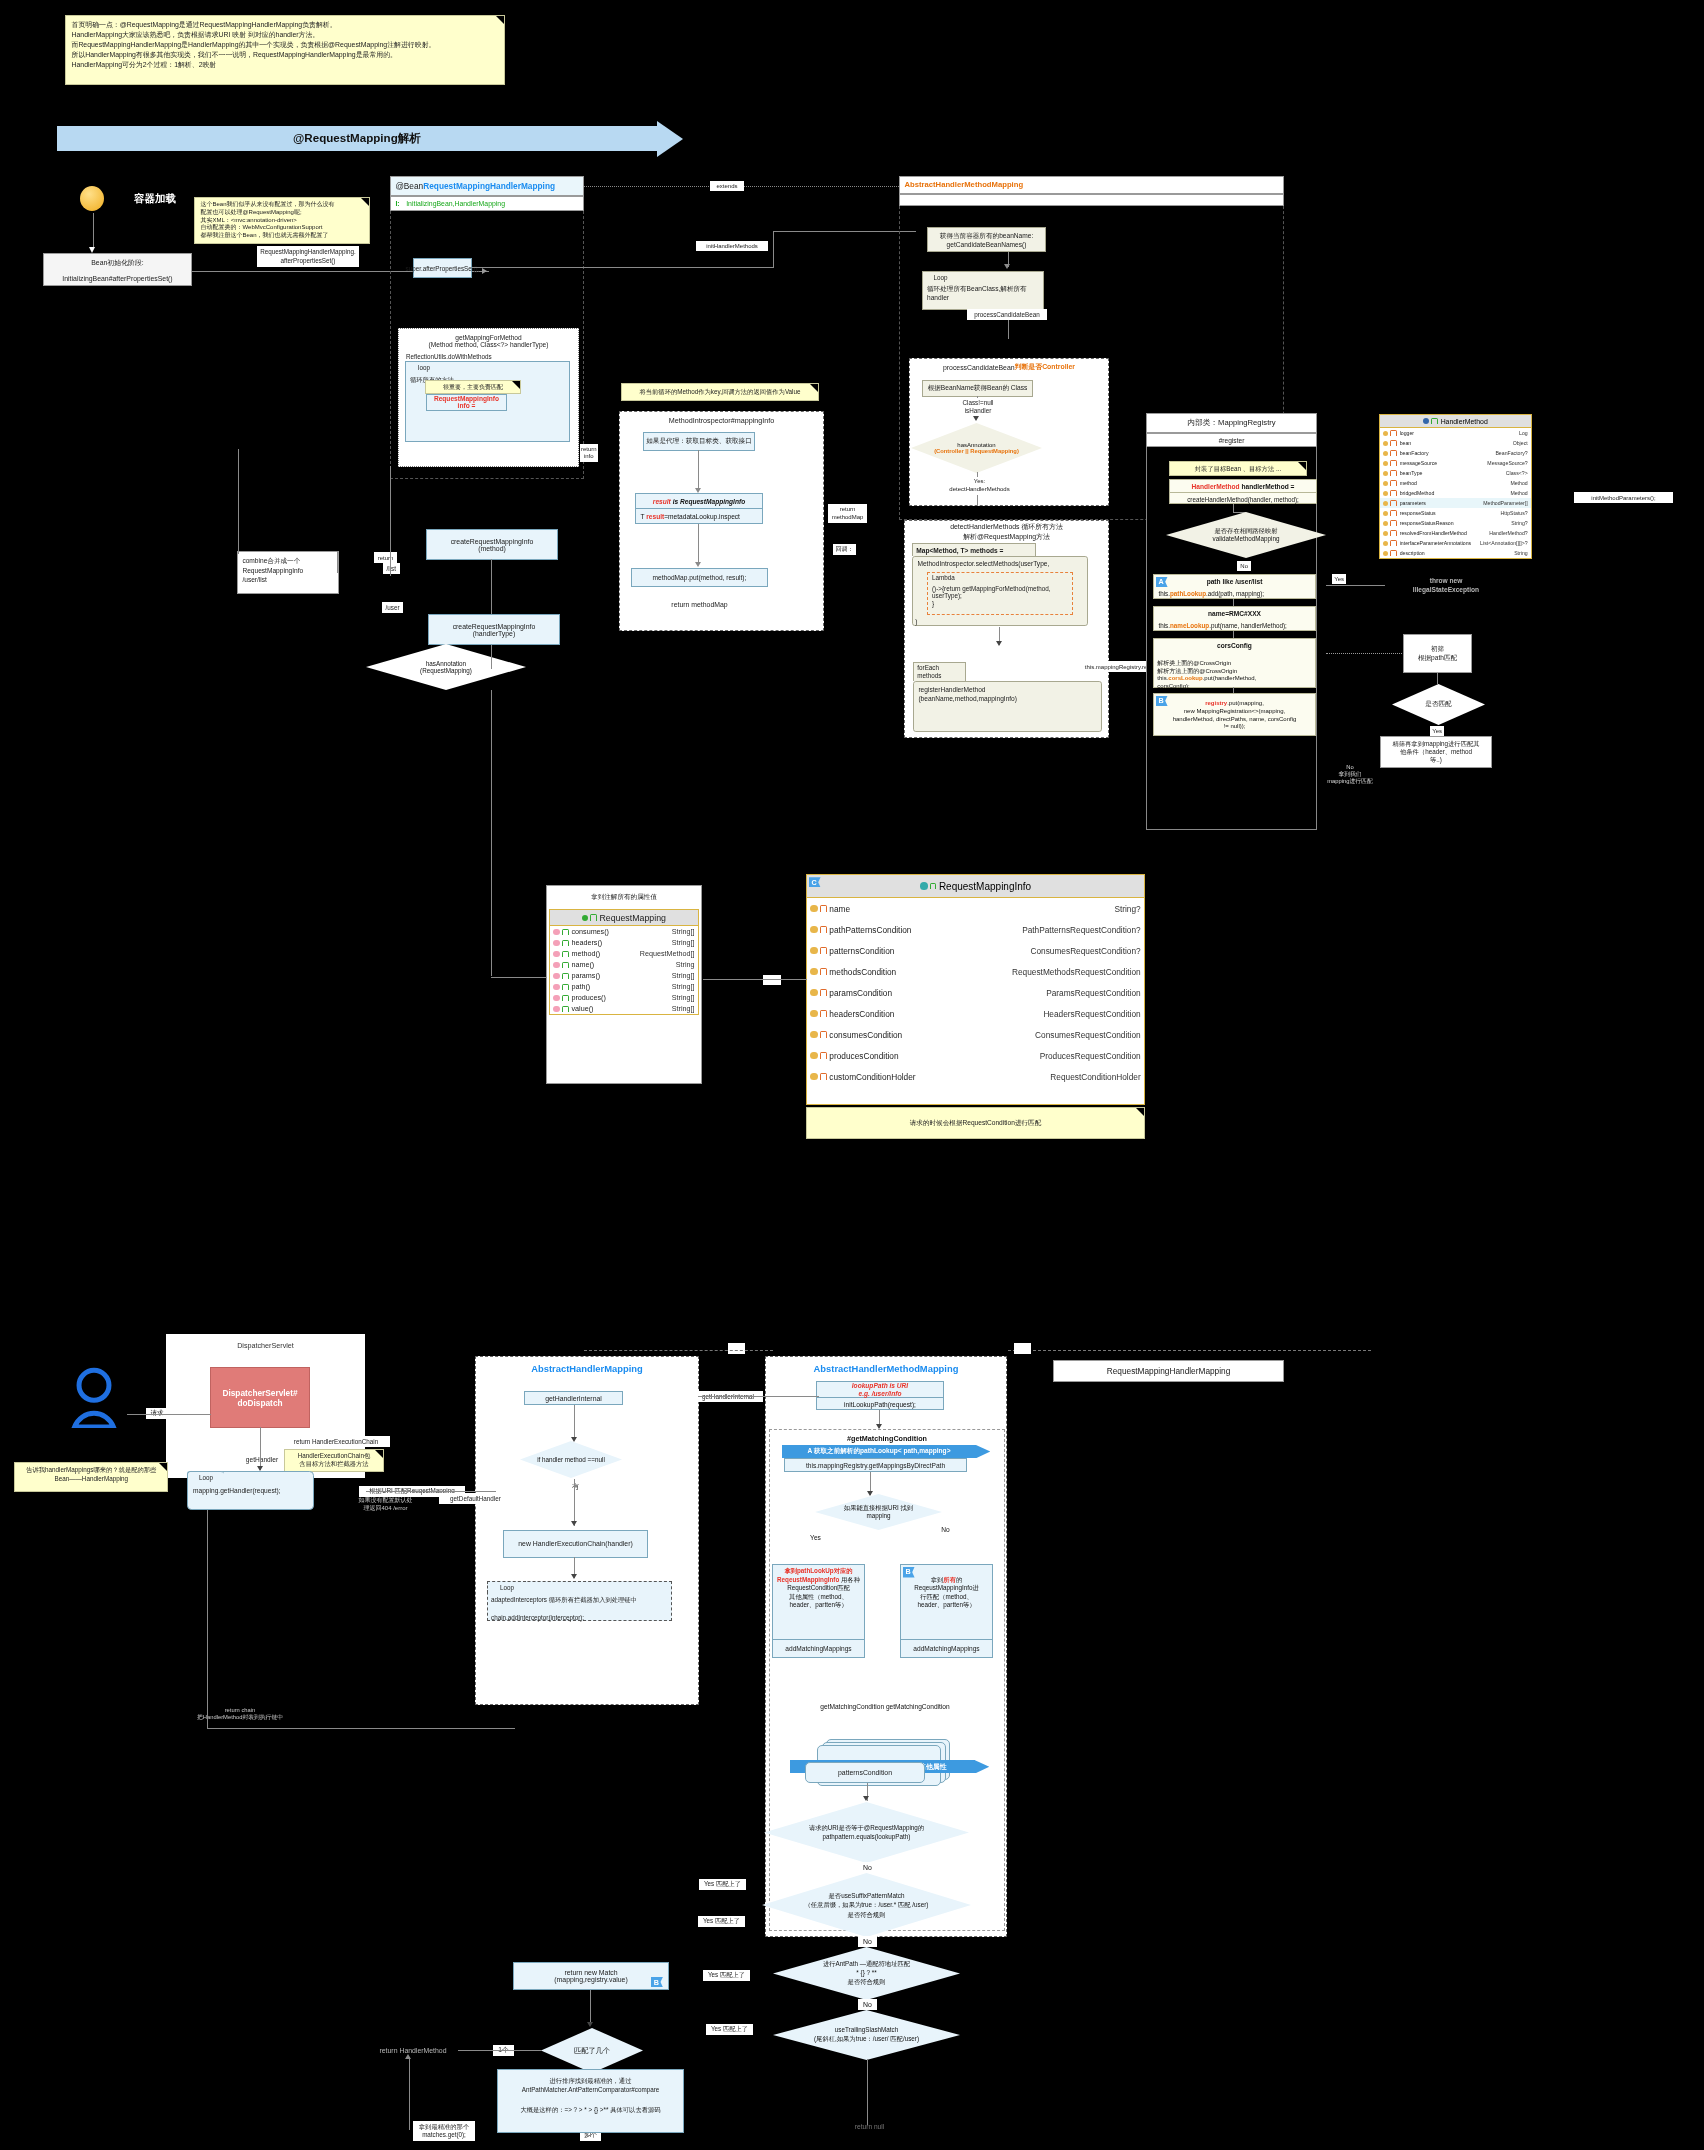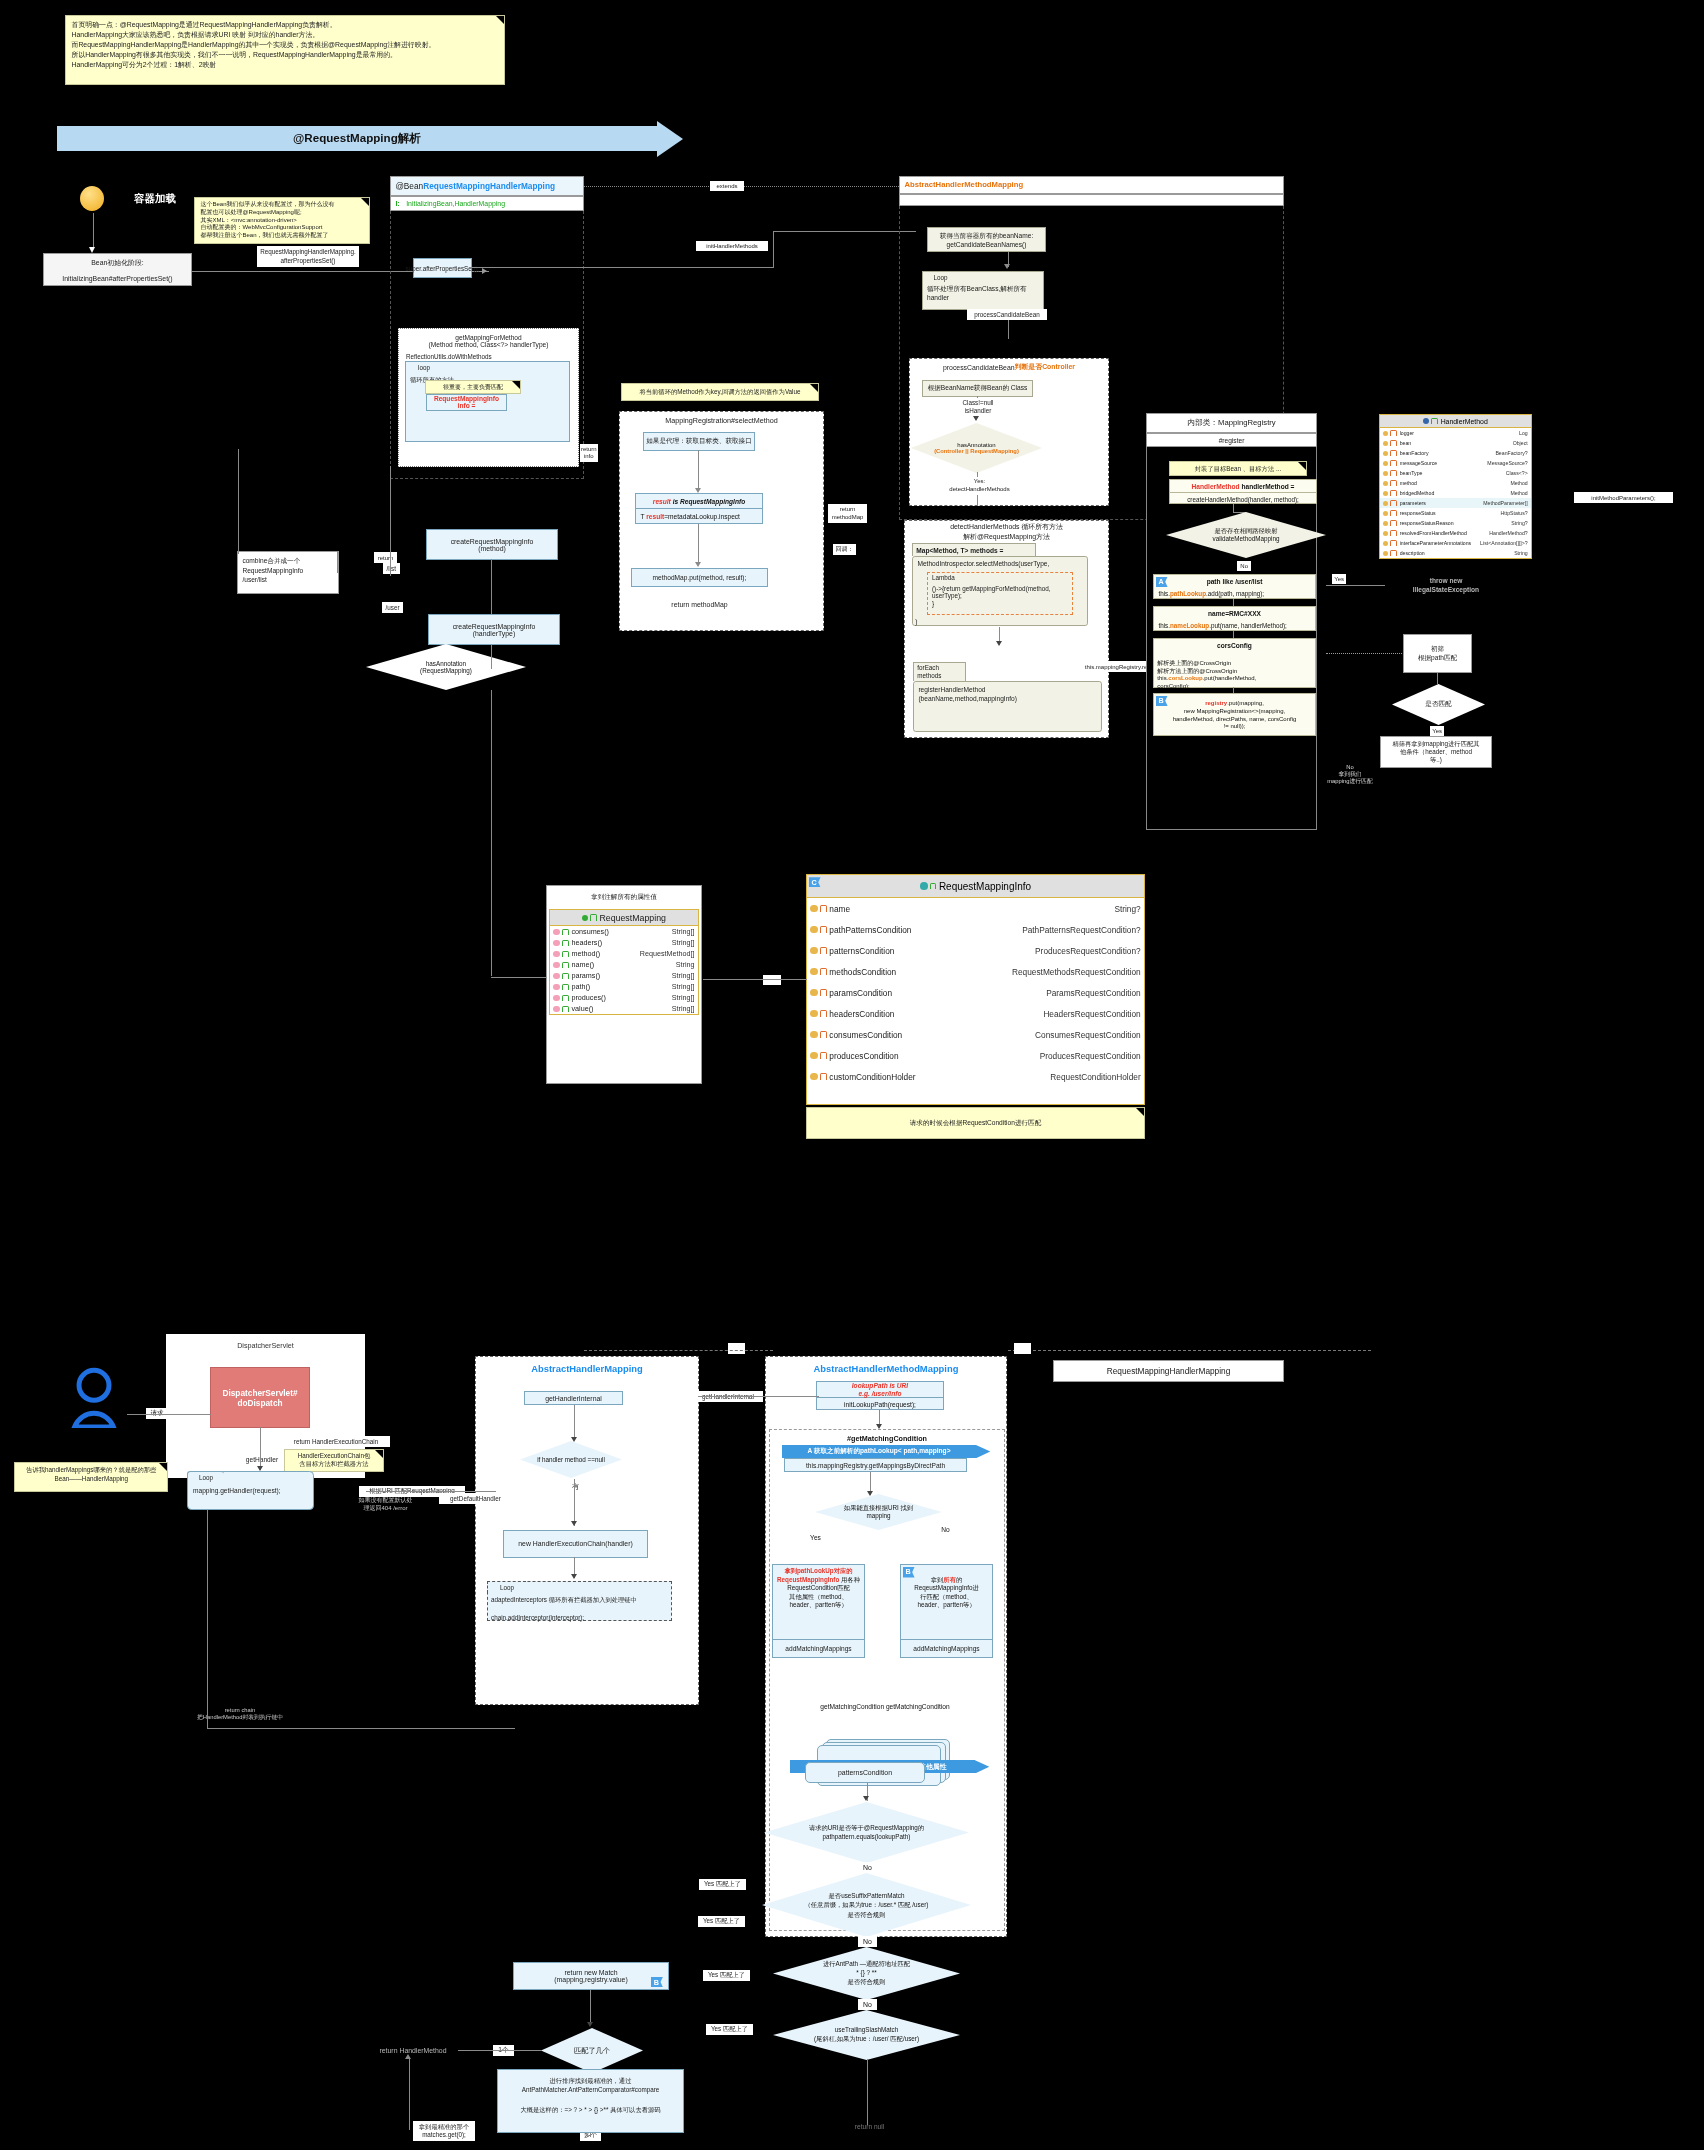--- a/index.html
+++ b/index.html
@@ -137,21 +137,21 @@
   <div class="abs lblw ctr" style="left:374px;top:552px;width:23px;height:11px;font-size:6px;">return</div>
 
   <div class="ln" style="left:337px;top:551px;width:1.1px;height:22px;"></div>
   <div class="ln" style="left:491px;top:559px;width:1.1px;height:55px;"></div>
   <div class="ln" style="left:491px;top:645px;width:1.1px;height:24px;"></div>
   <div class="ln" style="left:390px;top:466px;width:1.1px;height:110px;"></div>
   <div class="ln" style="left:238px;top:449px;width:1.1px;height:105px;"></div>
 
   <div class="abs note ctr" style="left:621px;top:383px;width:198px;height:17.6px;font-size:6.3px;padding:0 5.5px;">将当前循环的Method作为key,回调方法的返回值作为Value</div>
   <div class="abs dash-w" style="left:619px;top:411px;width:205px;height:220px;"></div>
-  <div class="abs ctr" style="left:619px;top:414px;width:205px;height:13.2px;font-size:7.2px;color:#222;">MappingRegistration#selectMethod</div>
+  <div class="abs ctr" style="left:619px;top:414px;width:205px;height:13.2px;font-size:7.2px;color:#222;">MethodIntrospector#mappingInfo</div>
   <div class="abs bbox ctr" style="left:643px;top:432px;width:112px;height:19px;font-size:6.6px;">如果是代理：获取目标类、获取接口</div>
   <div class="abs bbox" style="left:635px;top:493px;width:128px;height:31px;">
     <div class="ctr" style="height:14.3px;border-bottom:0.6px solid #7aa7bd;font-style:italic;font-weight:bold;font-size:6.6px;">
       <span class="red" style="font-style:italic;">result</span>
         <span style="color:#111;">&nbsp;is RequestMappingInfo</span>
     </div>
     <div style="height:15.4px;display:flex;align-items:center;padding-left:4.4px;font-size:6.6px;color:#111;">
       <span>T&nbsp;</span>
         <span class="red">result</span>
         <span>=metadataLookup.inspect</span>
@@ -486,21 +486,21 @@
         <div class="crow" style="height: 21px; font-size: 8.3px;">
           <span class="dotico" style="background: rgb(232, 182, 74); width: 7.7px; height: 7.7px;"></span>
           <span class="lockico" style="border-top-color: rgb(224, 106, 42); border-right-color: rgb(224, 106, 42); border-bottom: none; border-left-color: rgb(224, 106, 42);"></span>
           <span class="nm">pathPatternsCondition</span>
           <span class="ty">PathPatternsRequestCondition?</span>
         </div>
         <div class="crow" style="height: 21px; font-size: 8.3px;">
           <span class="dotico" style="background: rgb(232, 182, 74); width: 7.7px; height: 7.7px;"></span>
           <span class="lockico" style="border-top-color: rgb(224, 106, 42); border-right-color: rgb(224, 106, 42); border-bottom: none; border-left-color: rgb(224, 106, 42);"></span>
           <span class="nm">patternsCondition</span>
-          <span class="ty">ProducesRequestCondition?</span>
+          <span class="ty">ConsumesRequestCondition?</span>
         </div>
         <div class="crow" style="height: 21px; font-size: 8.3px;">
           <span class="dotico" style="background: rgb(232, 182, 74); width: 7.7px; height: 7.7px;"></span>
           <span class="lockico" style="border-top-color: rgb(224, 106, 42); border-right-color: rgb(224, 106, 42); border-bottom: none; border-left-color: rgb(224, 106, 42);"></span>
           <span class="nm">methodsCondition</span>
           <span class="ty">RequestMethodsRequestCondition</span>
         </div>
         <div class="crow" style="height: 21px; font-size: 8.3px;">
           <span class="dotico" style="background: rgb(232, 182, 74); width: 7.7px; height: 7.7px;"></span>
           <span class="lockico" style="border-top-color: rgb(224, 106, 42); border-right-color: rgb(224, 106, 42); border-bottom: none; border-left-color: rgb(224, 106, 42);"></span>

